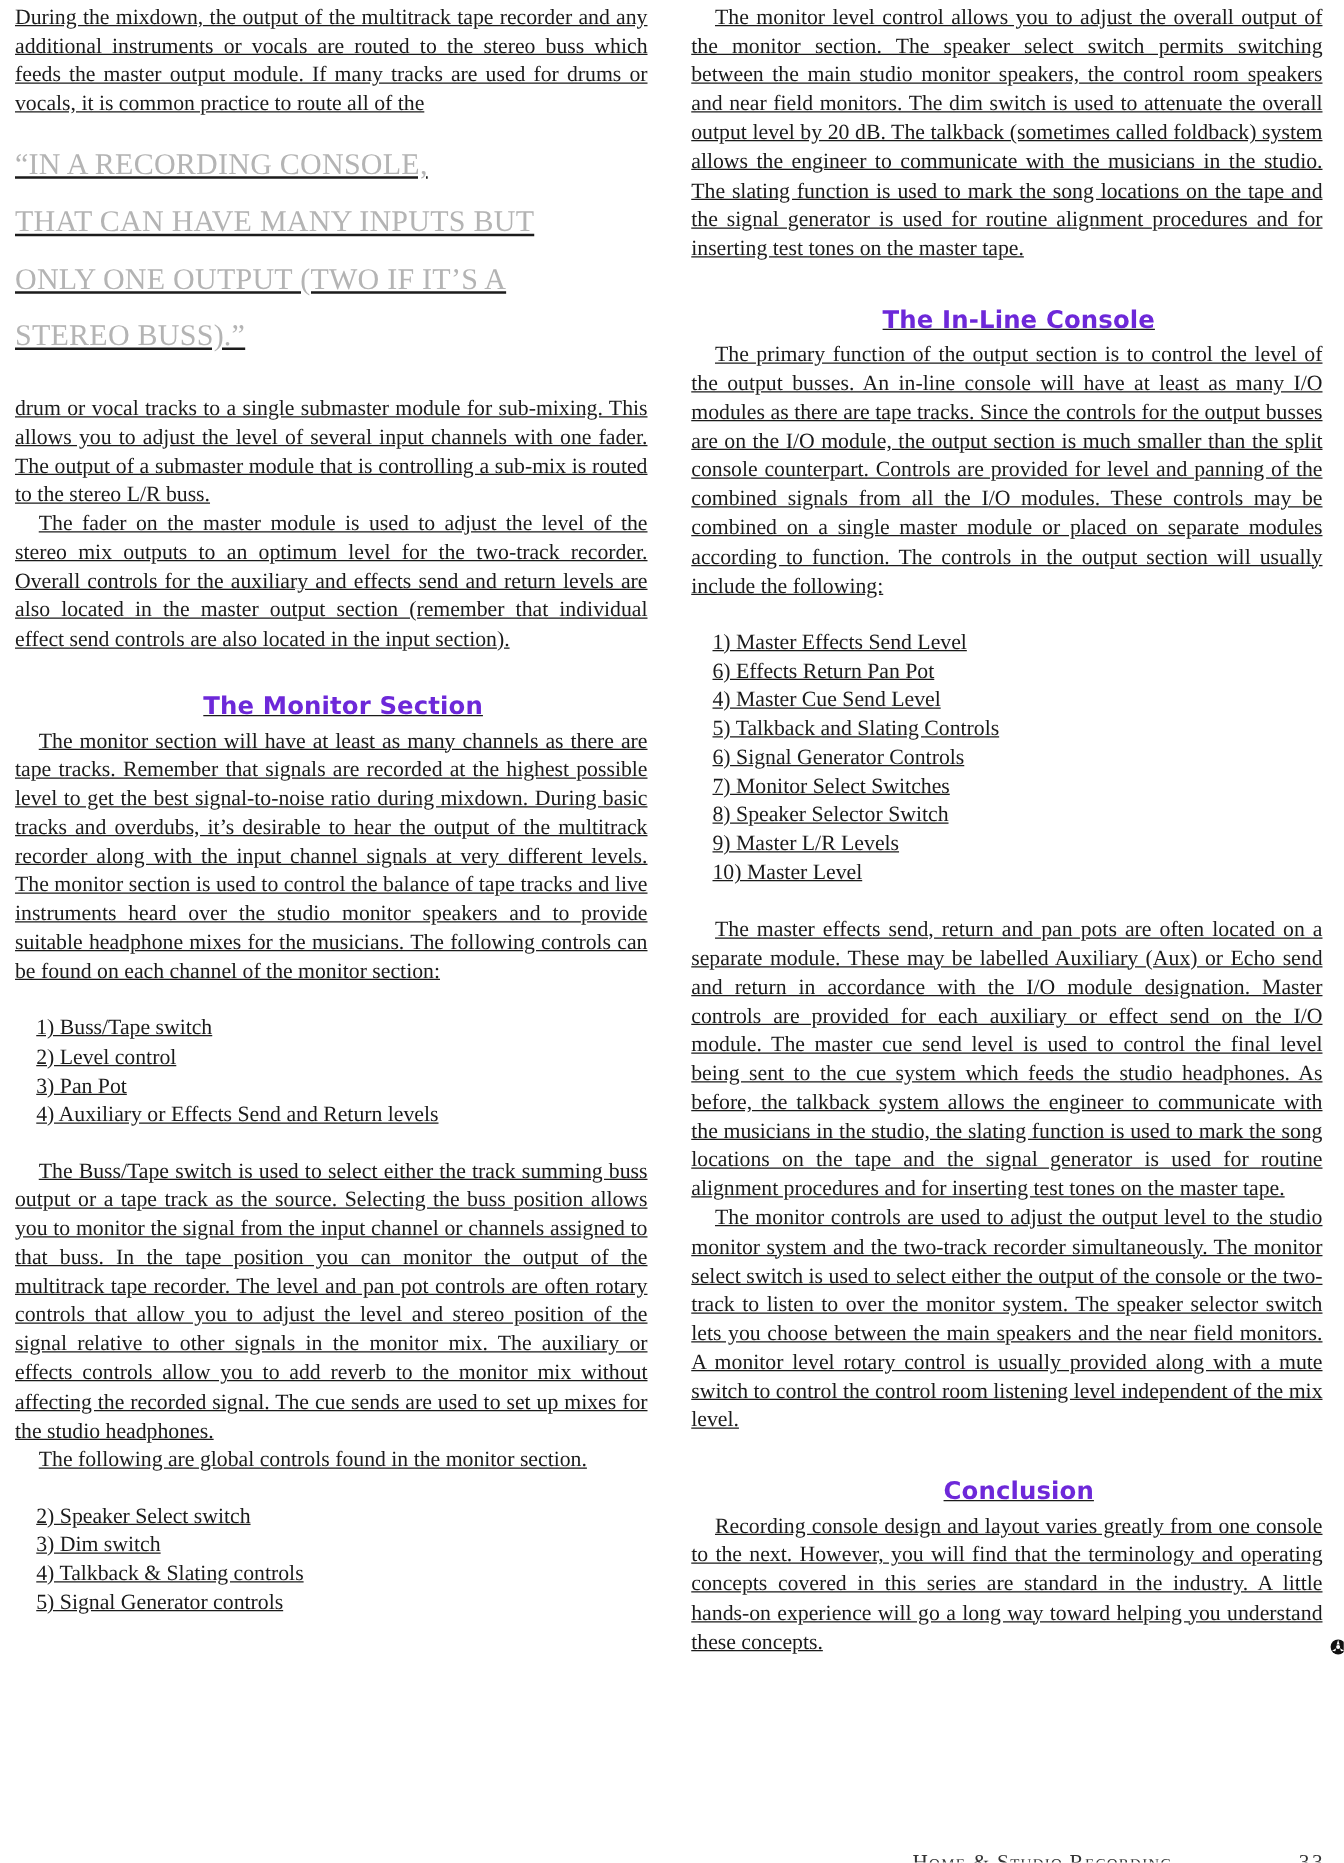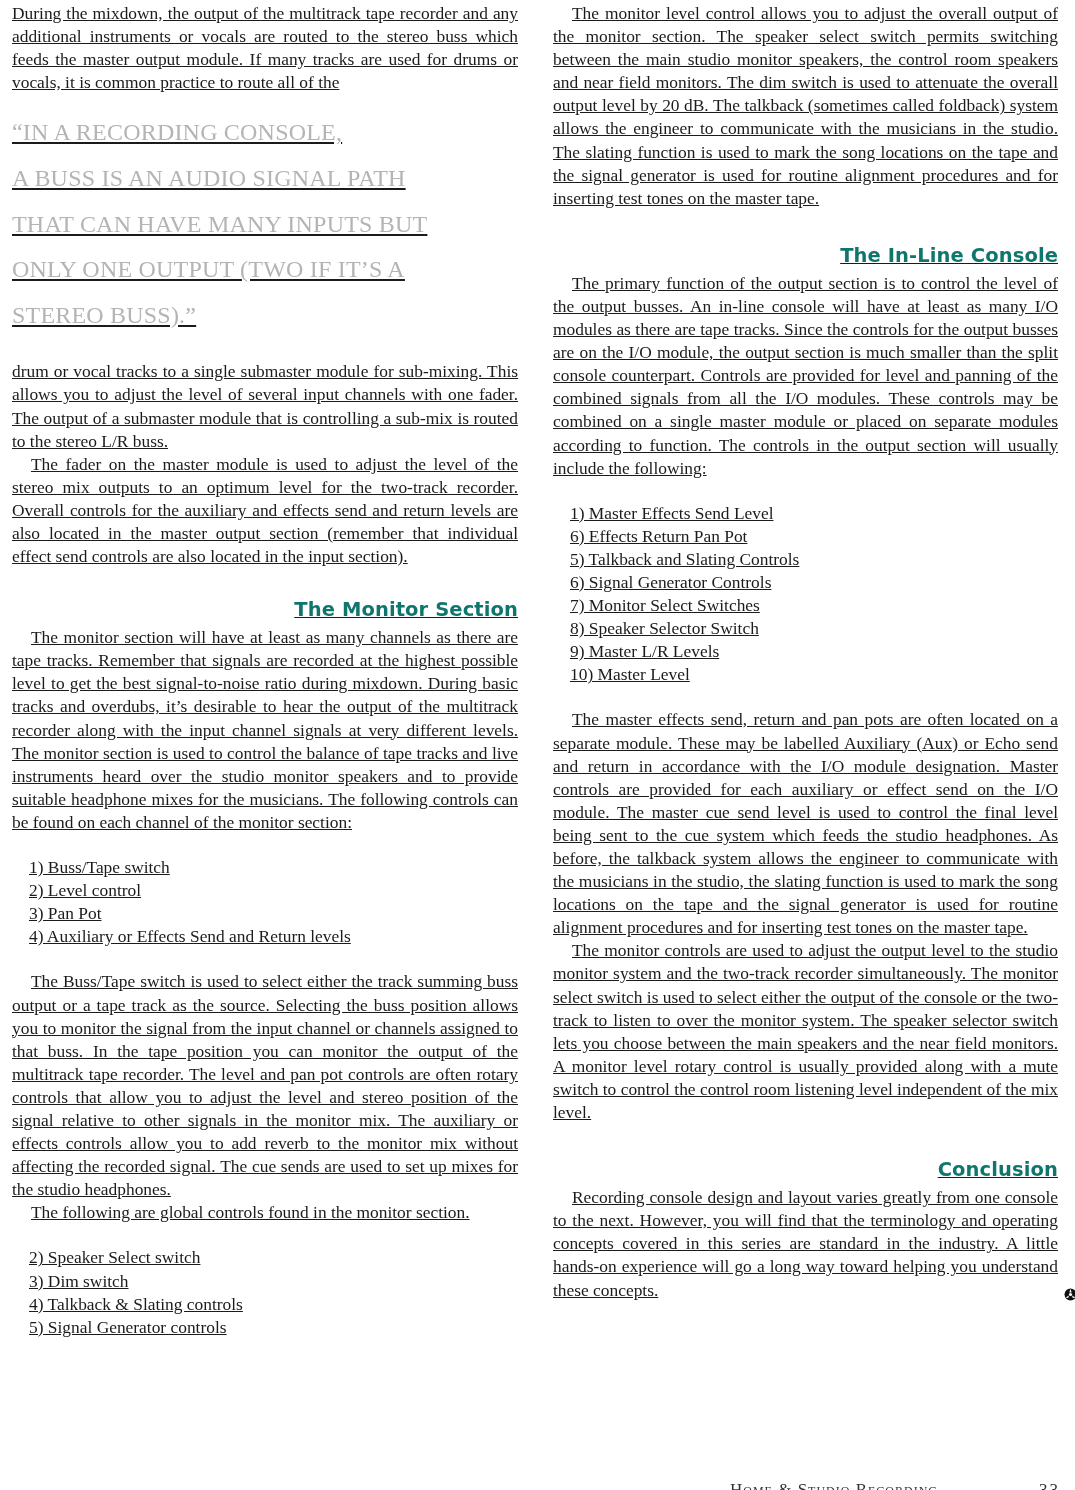--- a/index.html
+++ b/index.html
@@ -23,22 +23,22 @@
     .pullquote {
       margin: 16px 0 22px 0;
       font-family: "Liberation Serif", "DejaVu Serif", serif;
       font-size: 24px; line-height: 45.6px;
       color: #b4b4b4; letter-spacing: 0.2px; text-align: left;
     }
     .pullquote div { white-space: nowrap; }
     h2 {
       font-family: "DejaVu Sans", "Liberation Sans", sans-serif;
       font-weight: 900; font-size: 19.5px; line-height: 24px;
-      margin: 30px 0 4px 19px; color: #0f766e; letter-spacing: 0.1px;
-      text-align: right;
+      margin: 30px 0 4px 19px; color: #6d28d9; letter-spacing: 0.1px;
+      text-align: center;
     }
     ol.list { list-style: none; margin: 22px 0 22px 0; padding: 0 0 0 17px; text-align: left; }
     ol.list li { white-space: nowrap; }
     .end-mark {
       display: inline-block; float: right; width: 13px; height: 13px; margin-top: 5px;
     }
     .footer {
       position: absolute; top: 1480px; left: 730px; width: 330px;
       font-family: "Liberation Serif", "DejaVu Serif", serif;
       font-size: 17px; line-height: 20px; color: #333;
@@ -48,21 +48,20 @@
     .footer .pnum { position: absolute; right: 0; top: 0; letter-spacing: 2px; }
   </style>
 </head>
 <body>
 
 <div class="col col-left">
   <p class="noindent">During the mixdown, the output of the multitrack tape recorder and any additional instruments or vocals are routed to the stereo buss which feeds the master output module. If many tracks are used for drums or vocals, it is common practice to route all of the</p>
 
   <div class="pullquote">
     <div>“IN A RECORDING CONSOLE,</div>
-    <div>A BUSS IS AN AUDIO SIGNAL PATH</div>
     <div>THAT CAN HAVE MANY INPUTS BUT</div>
     <div>ONLY ONE OUTPUT (TWO IF IT’S A</div>
     <div>STEREO BUSS).”</div>
   </div>
 
   <p class="noindent">drum or vocal tracks to a single submaster module for sub-mixing. This allows you to adjust the level of several input channels with one fader. The output of a submaster module that is controlling a sub-mix is routed to the stereo L/R buss.</p>
   <p class="indent">The fader on the master module is used to adjust the level of the stereo mix outputs to an optimum level for the two-track recorder. Overall controls for the auxiliary and effects send and return levels are also located in the master output section (remember that individual effect send controls are also located in the input section).</p>
 
   <h2>The Monitor Section</h2>
   <p class="indent">The monitor section will have at least as many channels as there are tape tracks. Remember that signals are recorded at the highest possible level to get the best signal-to-noise ratio during mixdown. During basic tracks and overdubs, it’s desirable to hear the output of the multitrack recorder along with the input channel signals at very different levels. The monitor section is used to control the balance of tape tracks and live instruments heard over the studio monitor speakers and to provide suitable headphone mixes for the musicians. The following controls can be found on each channel of the monitor section:</p>
@@ -87,20 +86,21 @@
 
 <div class="col col-right">
   <p class="indent">The monitor level control allows you to adjust the overall output of the monitor section. The speaker select switch permits switching between the main studio monitor speakers, the control room speakers and near field monitors. The dim switch is used to attenuate the overall output level by 20 dB. The talkback (sometimes called foldback) system allows the engineer to communicate with the musicians in the studio. The slating function is used to mark the song locations on the tape and the signal generator is used for routine alignment procedures and for inserting test tones on the master tape.</p>
 
   <h2 style="margin-top:34px;">The In-Line Console</h2>
   <p class="indent">The primary function of the output section is to control the level of the output busses. An in-line console will have at least as many I/O modules as there are tape tracks. Since the controls for the output busses are on the I/O module, the output section is much smaller than the split console counterpart. Controls are provided for level and panning of the combined signals from all the I/O modules. These controls may be combined on a single master module or placed on separate modules according to function. The controls in the output section will usually include the following:</p>
 
   <ol class="list">
     <li>1) Master Effects Send Level</li>
     <li>6) Effects Return Pan Pot</li>
+    <li>4) Master Cue Send Level</li>
     <li>5) Talkback and Slating Controls</li>
     <li>6) Signal Generator Controls</li>
     <li>7) Monitor Select Switches</li>
     <li>8) Speaker Selector Switch</li>
     <li>9) Master L/R Levels</li>
     <li>10) Master Level</li>
   </ol>
 
   <p class="indent">The master effects send, return and pan pots are often located on a separate module. These may be labelled Auxiliary (Aux) or Echo send and return in accordance with the I/O module designation. Master controls are provided for each auxiliary or effect send on the I/O module. The master cue send level is used to control the final level being sent to the cue system which feeds the studio headphones. As before, the talkback system allows the engineer to communicate with the musicians in the studio, the slating function is used to mark the song locations on the tape and the signal generator is used for routine alignment procedures and for inserting test tones on the master tape.</p>
   <p class="indent">The monitor controls are used to adjust the output level to the studio monitor system and the two-track recorder simultaneously. The monitor select switch is used to select either the output of the console or the two-track to listen to over the monitor system. The speaker selector switch lets you choose between the main speakers and the near field monitors. A monitor level rotary control is usually provided along with a mute switch to control the control room listening level independent of the mix level.</p>

